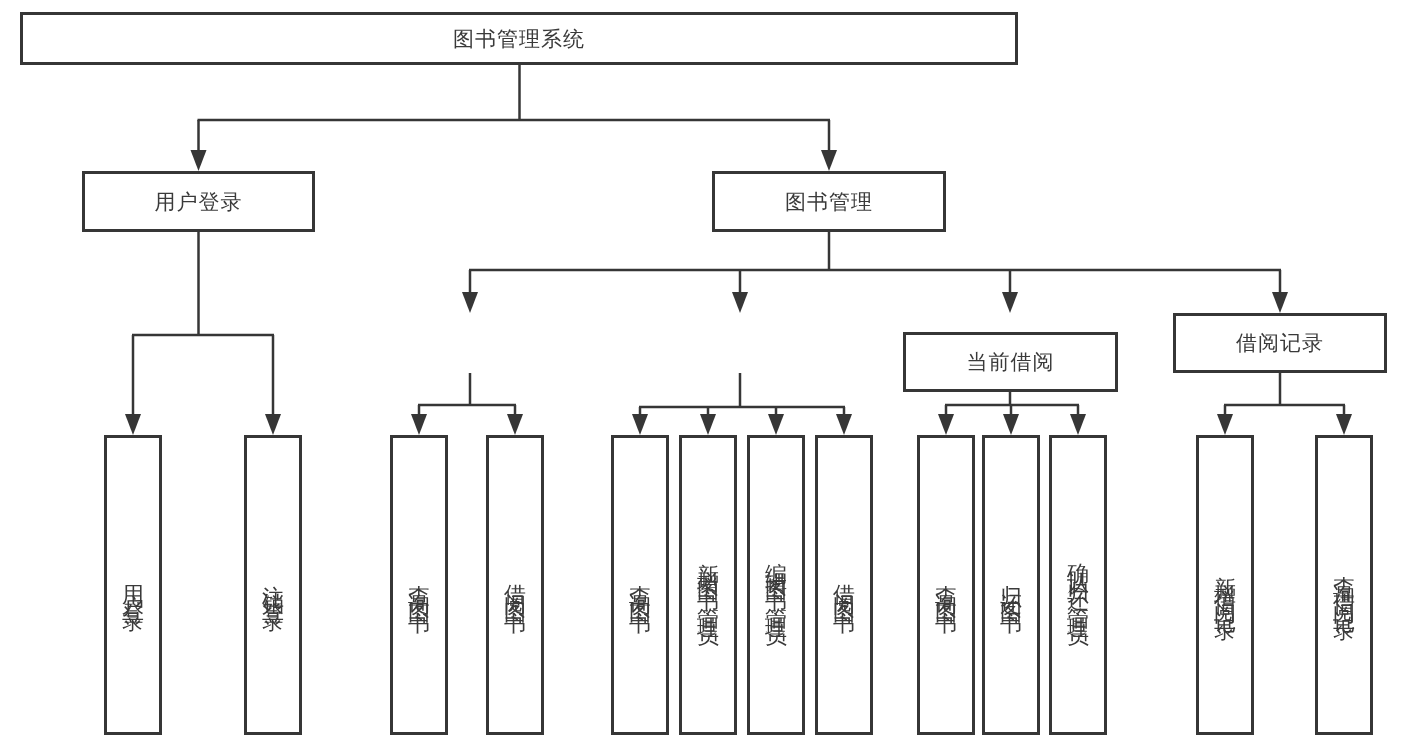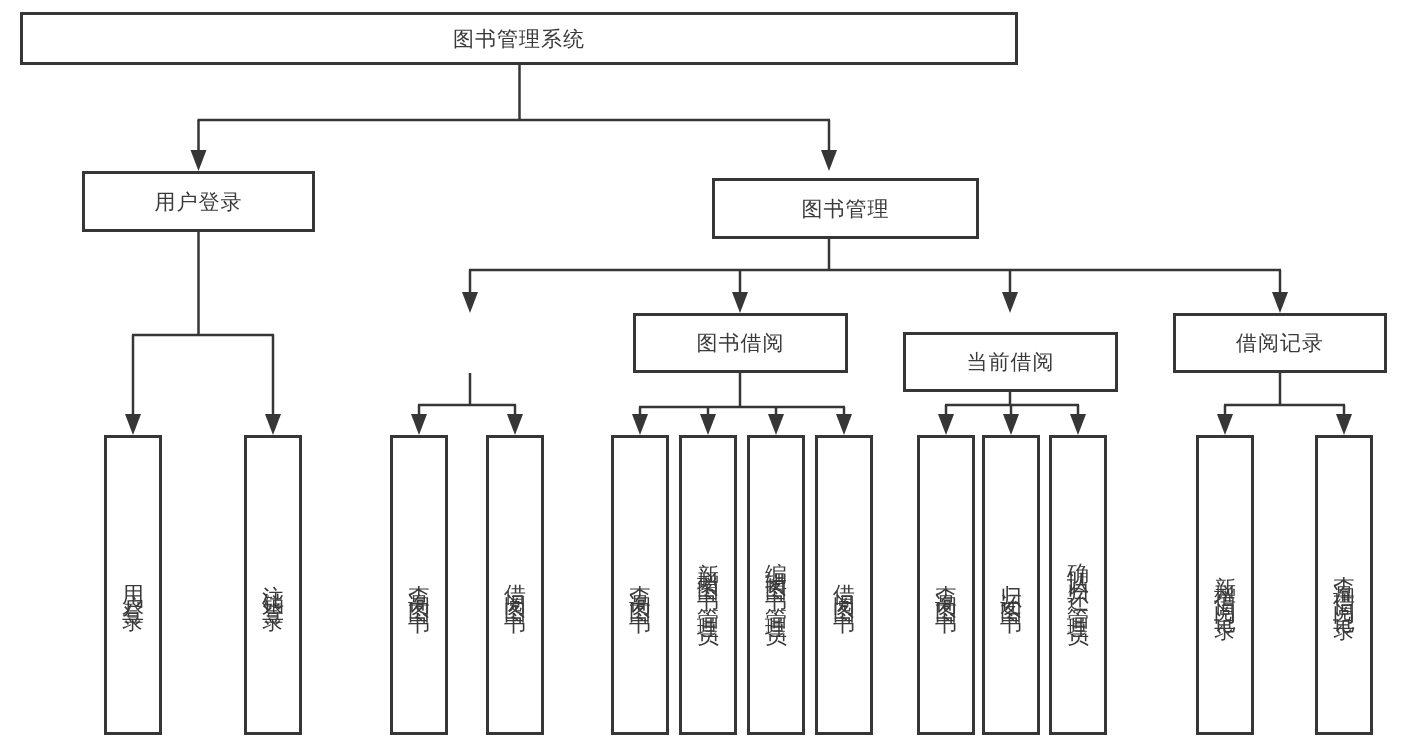--- a/index.html
+++ b/index.html
@@ -93,27 +93,24 @@
     <polygon points="1336,414 1352,414 1344,435"></polygon>
   </svg>
 
   <div class="node hbox" style="left:20px;top:12px;width:998px;height:53px;">
     <span>图书管理系统</span>
   </div>
 
   <div class="node hbox" style="left:82px;top:171px;width:233px;height:61px;">
     <span>用户登录</span>
   </div>
-  <div class="node hbox" style="left:712px;top:171px;width:267px;height:61px;margin-top:7px;">
+  <div class="node hbox" style="left:712px;top:171px;width:234px;height:61px;">
     <span>图书管理</span>
   </div>
 
-  <div class="node hbox" style="left:633px;top:313px;width:215px;height:60px;">
-    <span>图书借阅</span>
-  </div>
   <div class="node hbox" style="left:903px;top:332px;width:215px;height:60px;">
     <span>当前借阅</span>
   </div>
   <div class="node hbox" style="left:1173px;top:313px;width:214px;height:60px;">
     <span>借阅记录</span>
   </div>
 
   <div class="node vbox" style="left:104px;top:435px;width:58px;height:300px;">
     <span class="vtext">用户登录</span>
   </div>

